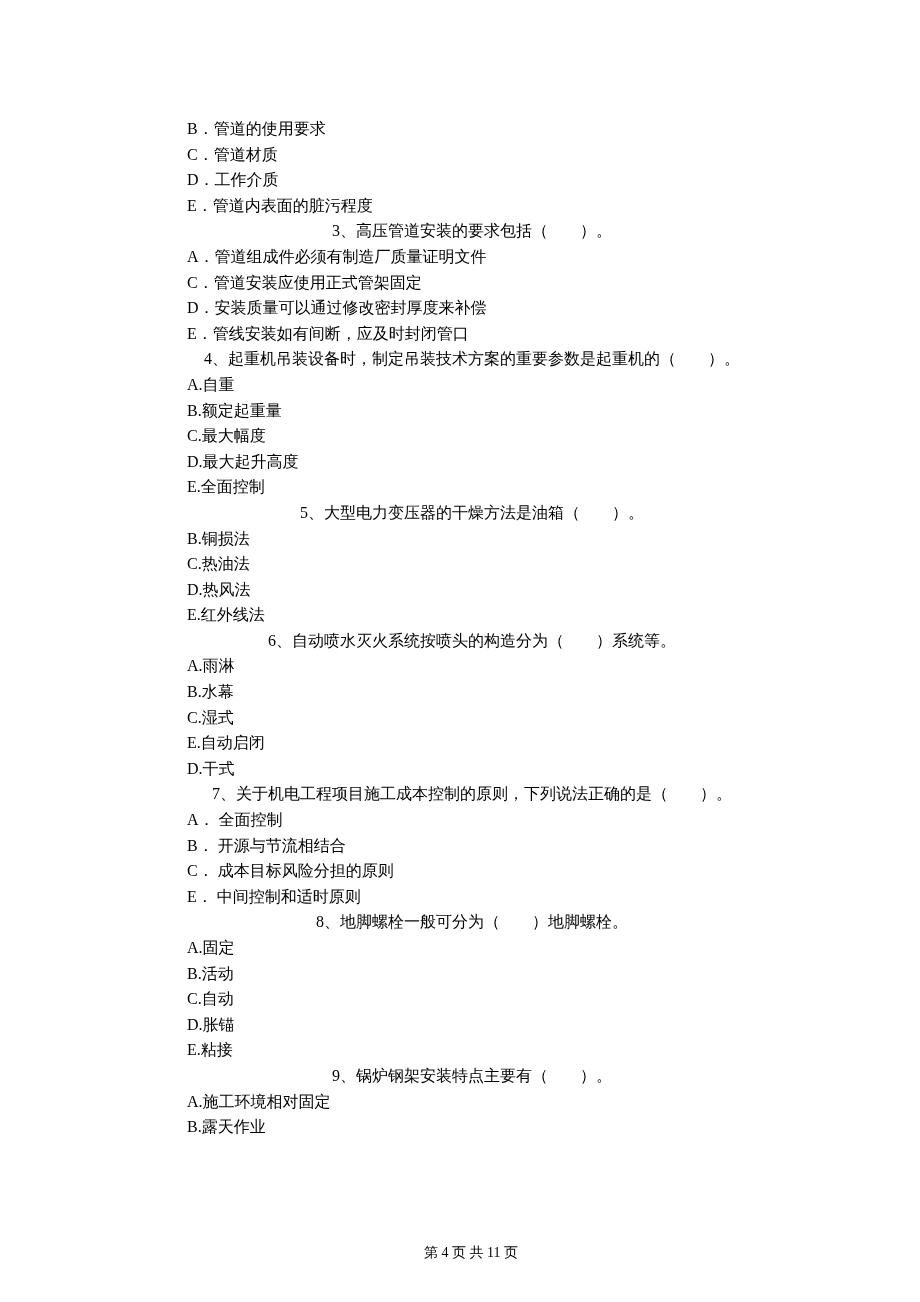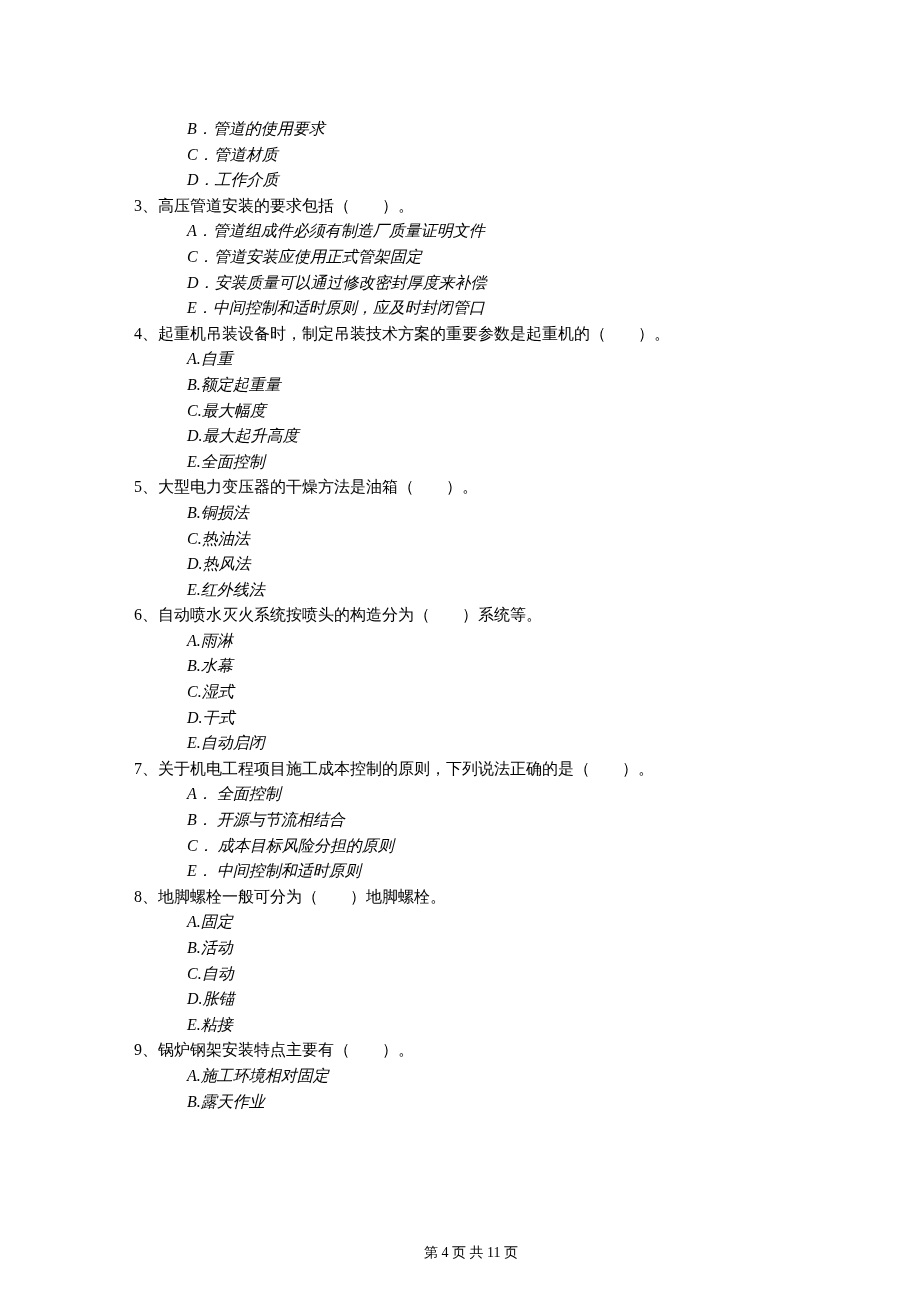--- a/index.html
+++ b/index.html
@@ -16,25 +16,25 @@
       width: 920px;
       height: 1302px;
       position: relative;
       padding-top: 116px;
       padding-left: 134px;
       padding-right: 110px;
     }
     .option-line {
       padding-left: 53px;
       white-space: nowrap;
-      font-style: italic;
     }
     .question-line {
       padding-left: 0;
       white-space: nowrap;
+      text-align: center;
     }
     .footer {
       position: absolute;
       bottom: 38px;
       left: 0;
       right: 0;
       text-align: center;
       font-size: 14px;
       padding-left: 22px;
     }
@@ -42,42 +42,43 @@
       font-family: "Times New Roman", serif;
     }
   </style>
 </head>
 <body>
 
 <div id="content">
     <div class="option-line"><span class="letter">B</span><span>．管道的使用要求</span></div>
     <div class="option-line"><span class="letter">C</span><span>．管道材质</span></div>
     <div class="option-line"><span class="letter">D</span><span>．工作介质</span></div>
+    <div class="option-line"><span class="letter">E</span><span>．管道内表面的脏污程度</span></div>
     <div class="question-line"><span class="letter">3</span><span>、高压管道安装的要求包括（　　）。</span></div>
     <div class="option-line"><span class="letter">A</span><span>．管道组成件必须有制造厂质量证明文件</span></div>
     <div class="option-line"><span class="letter">C</span><span>．管道安装应使用正式管架固定</span></div>
     <div class="option-line"><span class="letter">D</span><span>．安装质量可以通过修改密封厚度来补偿</span></div>
-    <div class="option-line"><span class="letter">E</span><span>．中间控制和适时原则，应及时封闭管口</span></div>
+    <div class="option-line"><span class="letter">E</span><span>．管线安装如有间断，应及时封闭管口</span></div>
     <div class="question-line"><span class="letter">4</span><span>、起重机吊装设备时，制定吊装技术方案的重要参数是起重机的（　　）。</span></div>
     <div class="option-line"><span class="letter">A</span><span>.自重</span></div>
     <div class="option-line"><span class="letter">B</span><span>.额定起重量</span></div>
     <div class="option-line"><span class="letter">C</span><span>.最大幅度</span></div>
     <div class="option-line"><span class="letter">D</span><span>.最大起升高度</span></div>
     <div class="option-line"><span class="letter">E</span><span>.全面控制</span></div>
     <div class="question-line"><span class="letter">5</span><span>、大型电力变压器的干燥方法是油箱（　　）。</span></div>
     <div class="option-line"><span class="letter">B</span><span>.铜损法</span></div>
     <div class="option-line"><span class="letter">C</span><span>.热油法</span></div>
     <div class="option-line"><span class="letter">D</span><span>.热风法</span></div>
     <div class="option-line"><span class="letter">E</span><span>.红外线法</span></div>
     <div class="question-line"><span class="letter">6</span><span>、自动喷水灭火系统按喷头的构造分为（　　）系统等。</span></div>
     <div class="option-line"><span class="letter">A</span><span>.雨淋</span></div>
     <div class="option-line"><span class="letter">B</span><span>.水幕</span></div>
     <div class="option-line"><span class="letter">C</span><span>.湿式</span></div>
+    <div class="option-line"><span class="letter">E</span><span>.自动启闭</span></div>
     <div class="option-line"><span class="letter">D</span><span>.干式</span></div>
-    <div class="option-line"><span class="letter">E</span><span>.自动启闭</span></div>
     <div class="question-line"><span class="letter">7</span><span>、关于机电工程项目施工成本控制的原则，下列说法正确的是（　　）。</span></div>
     <div class="option-line"><span class="letter">A</span><span>． 全面控制</span></div>
     <div class="option-line"><span class="letter">B</span><span>． 开源与节流相结合</span></div>
     <div class="option-line"><span class="letter">C</span><span>． 成本目标风险分担的原则</span></div>
     <div class="option-line"><span class="letter">E</span><span>． 中间控制和适时原则</span></div>
     <div class="question-line"><span class="letter">8</span><span>、地脚螺栓一般可分为（　　）地脚螺栓。</span></div>
     <div class="option-line"><span class="letter">A</span><span>.固定</span></div>
     <div class="option-line"><span class="letter">B</span><span>.活动</span></div>
     <div class="option-line"><span class="letter">C</span><span>.自动</span></div>
     <div class="option-line"><span class="letter">D</span><span>.胀锚</span></div>

